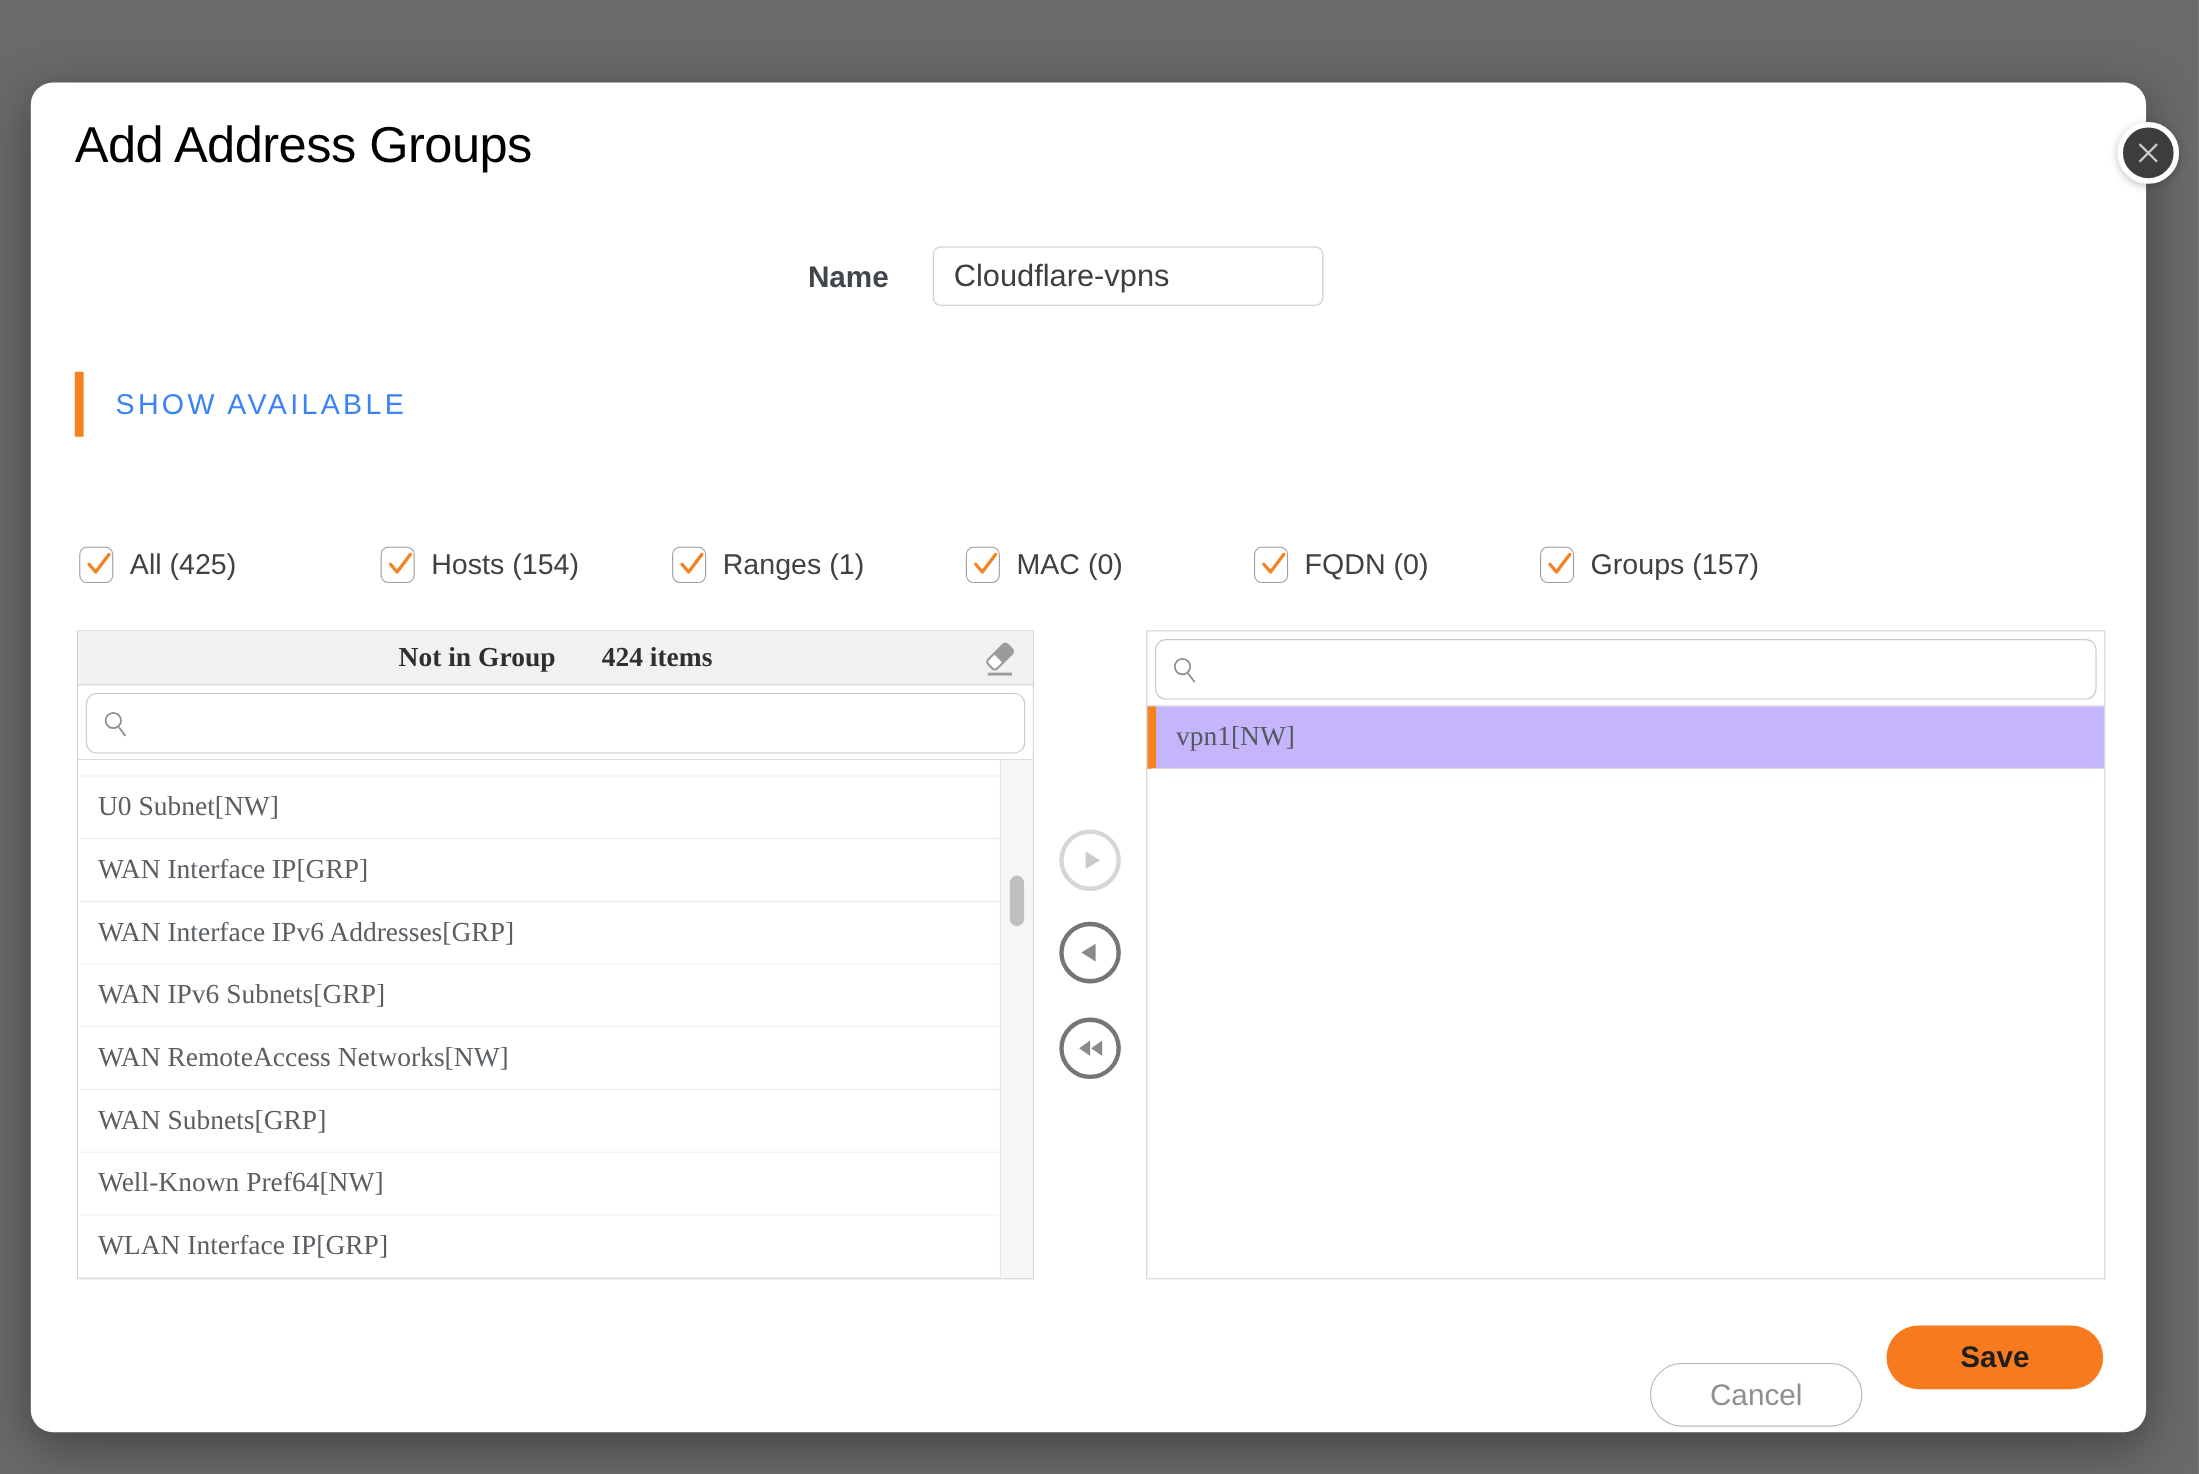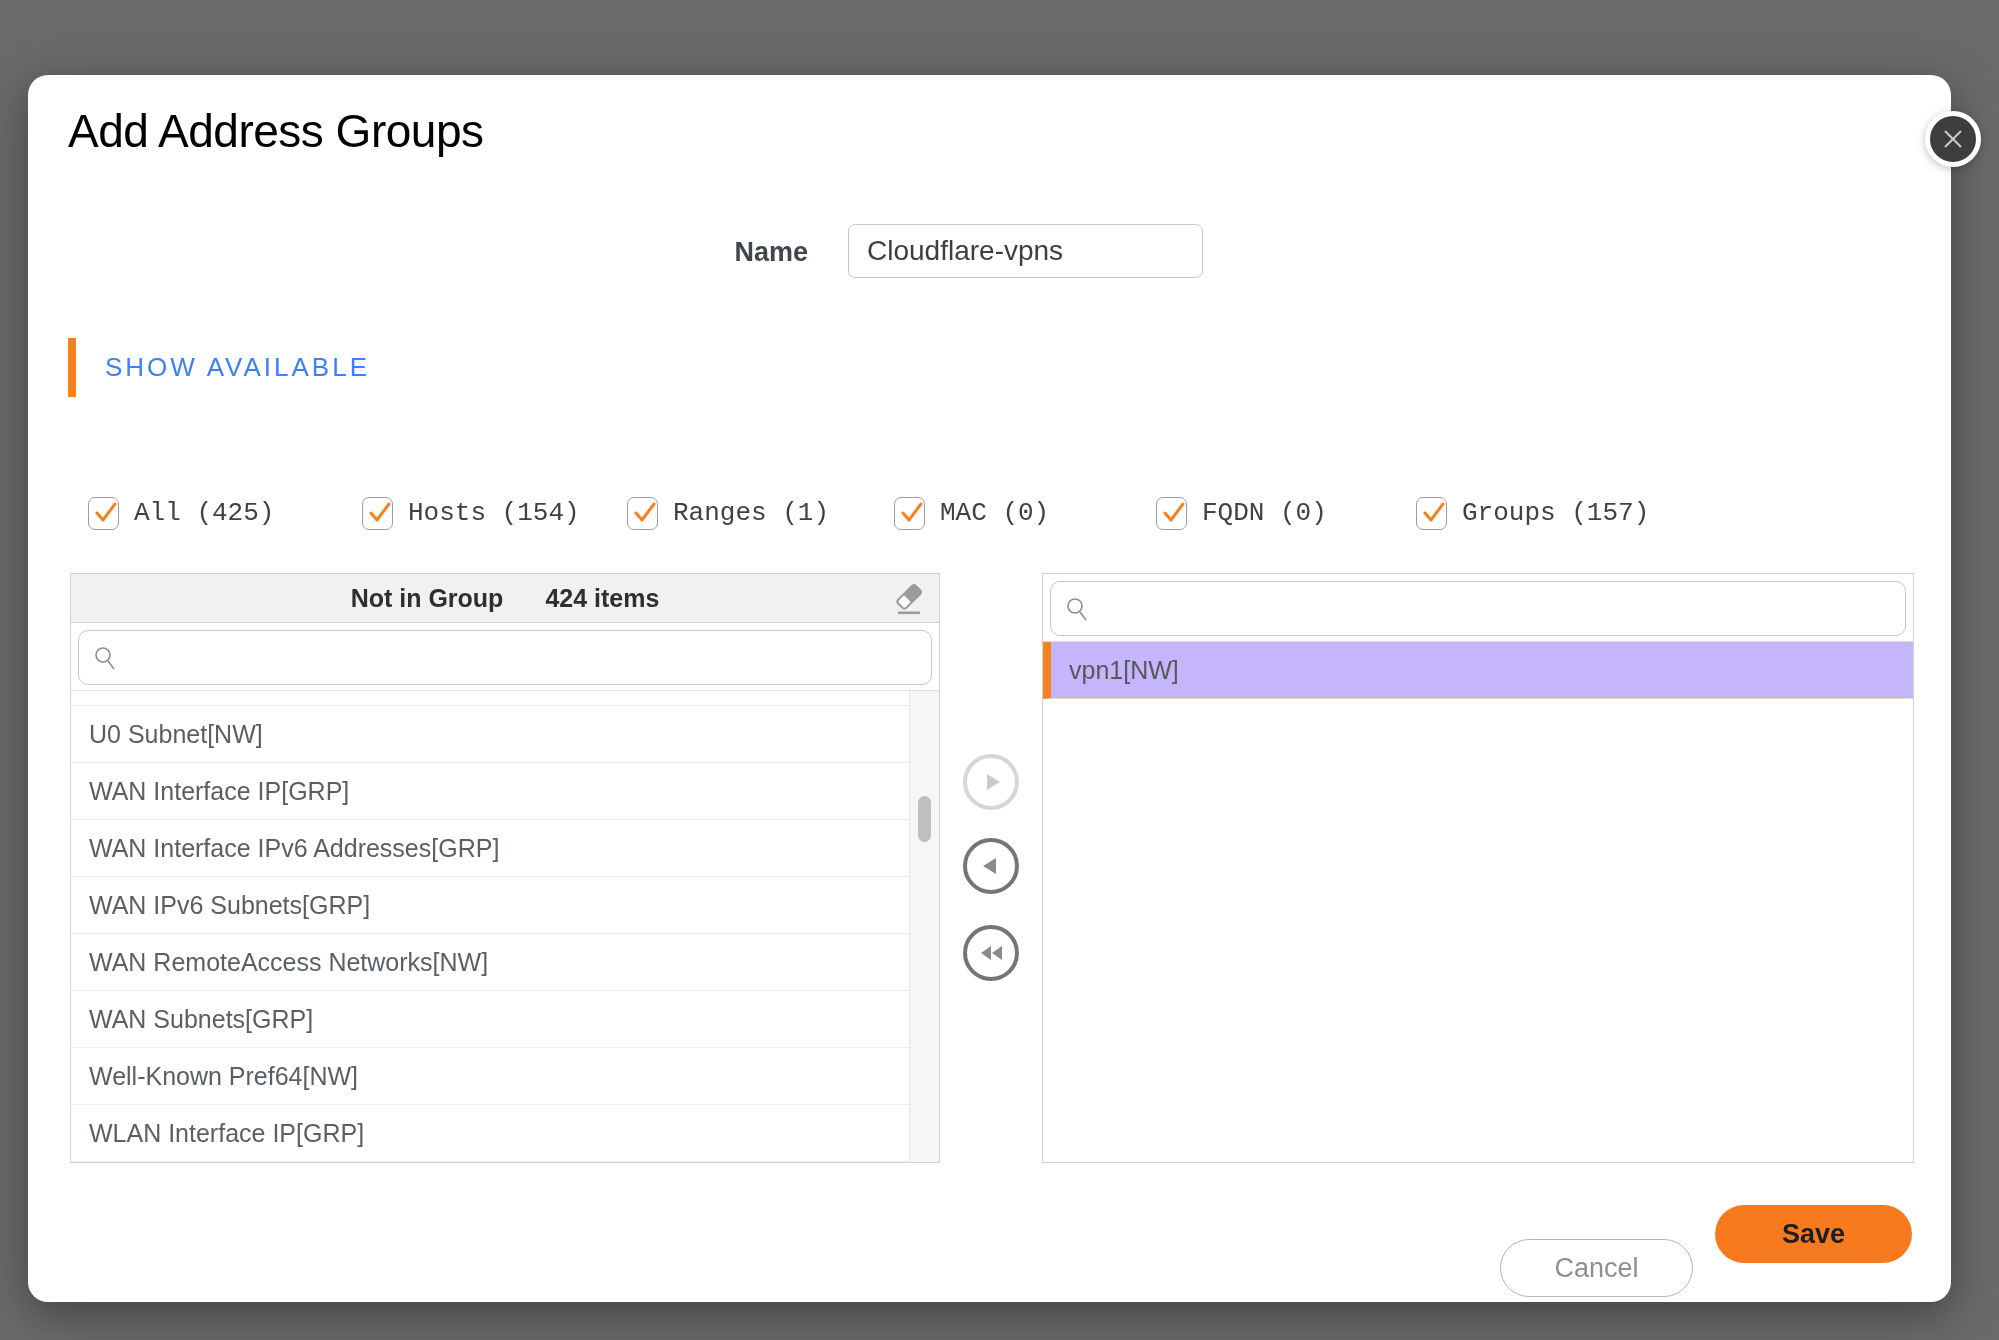--- a/index.html
+++ b/index.html
@@ -46,21 +46,21 @@
     outline:none;background:#fff;
   }
   
   .section{
     position:absolute;left:40px;top:263px;height:59px;
     display:flex;align-items:center;gap:29px;
   }
   .section-bar{width:8px;height:59px;background:var(--accent);}
   .section-label{font-size:26px;color:#3b82f6;letter-spacing:3px;}
   
-  .filter-row{position:absolute;left:16px;top:400px;width:100%;height:76px;font-family:Liberation Mono, monospace;}
+  .filter-row{position:absolute;left:0;top:400px;width:100%;height:76px;}
   .filter{
     position:absolute;top:0;height:76px;display:flex;align-items:center;gap:15px;
     cursor:pointer;
   }
   .filter:nth-child(1){left:44px;}
   .filter:nth-child(2){left:318px;}
   .filter:nth-child(3){left:583px;}
   .filter:nth-child(4){left:850px;}
   .filter:nth-child(5){left:1112px;text-align:center;}
   .filter:nth-child(6){left:1372px;}
@@ -70,20 +70,21 @@
     width:31px;height:33px;border:1.5px solid #9e9e9e;border-radius:7px;
     background:#fff;position:relative;flex:0 0 auto;
   }
   .cb svg{position:absolute;left:1px;top:-2px;}
   .cb polyline{fill:none;stroke:var(--accent);stroke-width:3;stroke-linecap:round;stroke-linejoin:round;}
   .flabel{font-size:26px;color:#414141;white-space:nowrap;}
   
   .panel{
     position:absolute;top:498px;height:590px;background:#fff;
     border:1px solid #d3d3d3;
+    font-family:Liberation Serif, serif;
   }
   .panel.left{left:42px;width:870px;}
   .panel.right{left:1014px;width:872px;}
   .panel-header{
     height:49px;background:#f1f1f1;border-bottom:1px solid #cfcfcf;
     display:flex;align-items:center;justify-content:center;gap:42px;
     position:relative;
   }
   .panel-title,.panel-count{font-size:25px;font-weight:700;color:#2f2f2f;}
   .eraser{

